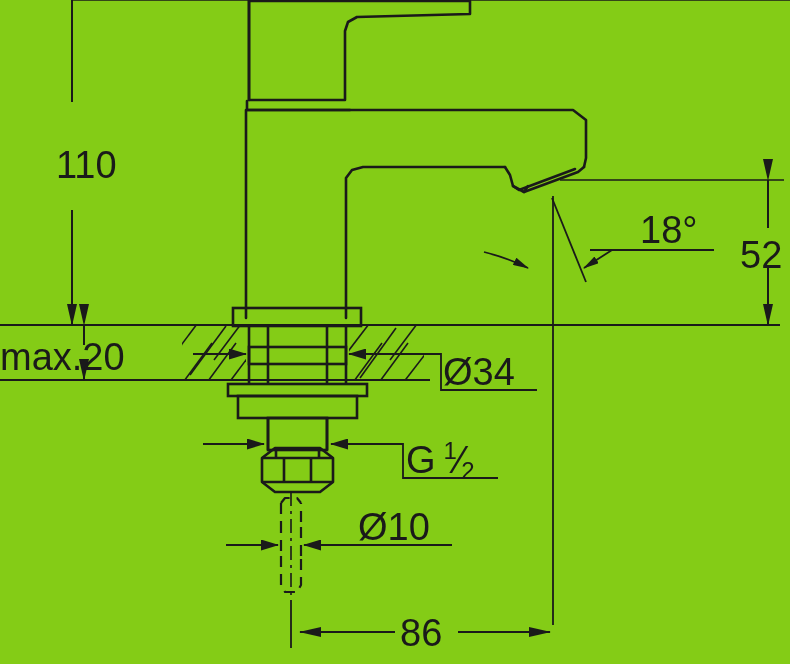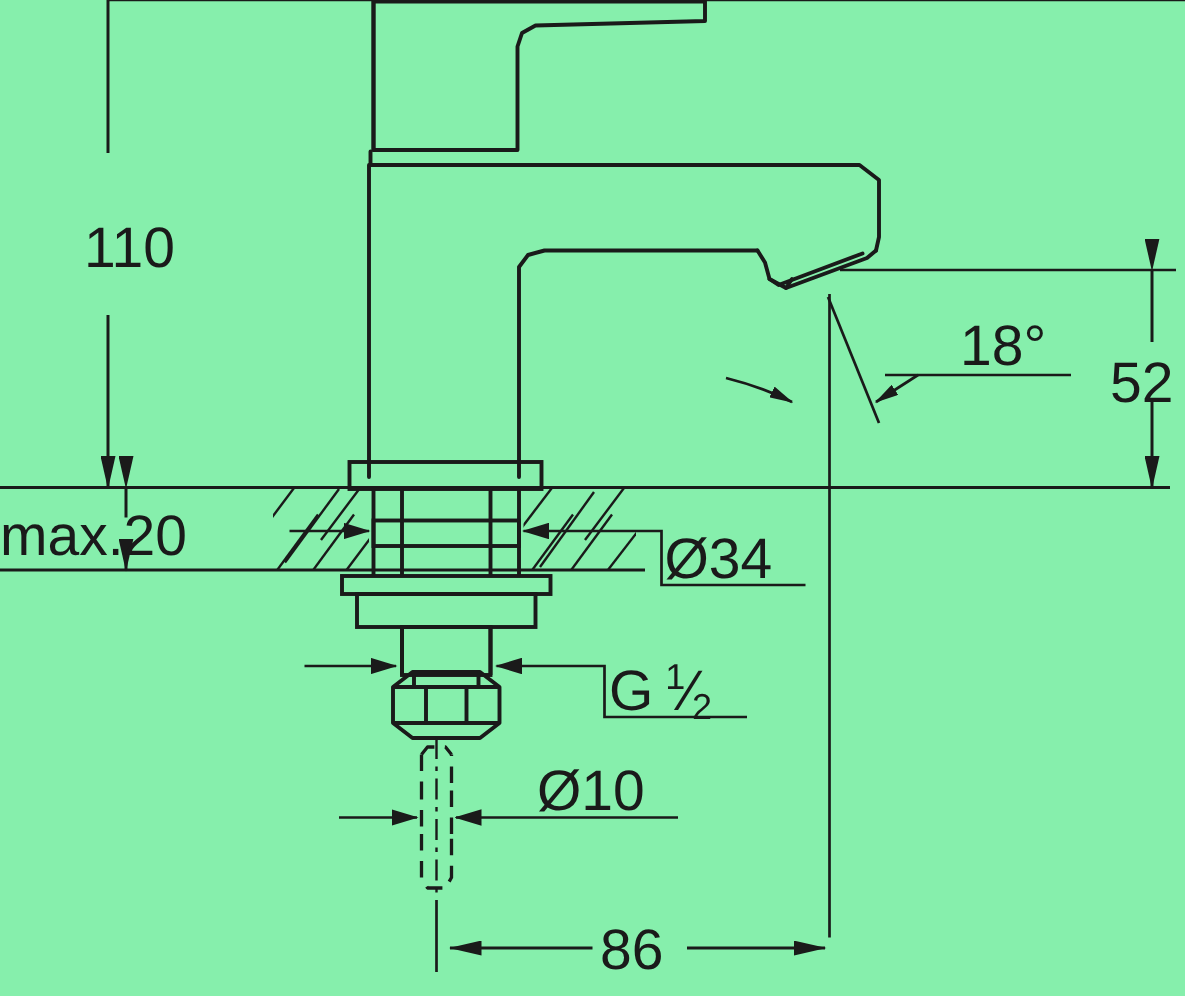--- a/index.html
+++ b/index.html
@@ -7,21 +7,21 @@
     padding: 0;
     background: #ffffff;
   }
   body {
     font-family: "Liberation Sans", sans-serif;
   }
   #drawing-root {
     position: relative;
     width: 790px;
     height: 664px;
-    background: #86efac;
+    background: #84cc16;
     overflow: hidden;
   }
   #drawing-svg {
     position: absolute;
     left: 0;
     top: 0;
     width: 790px;
     height: 664px;
     display: block;
   }

